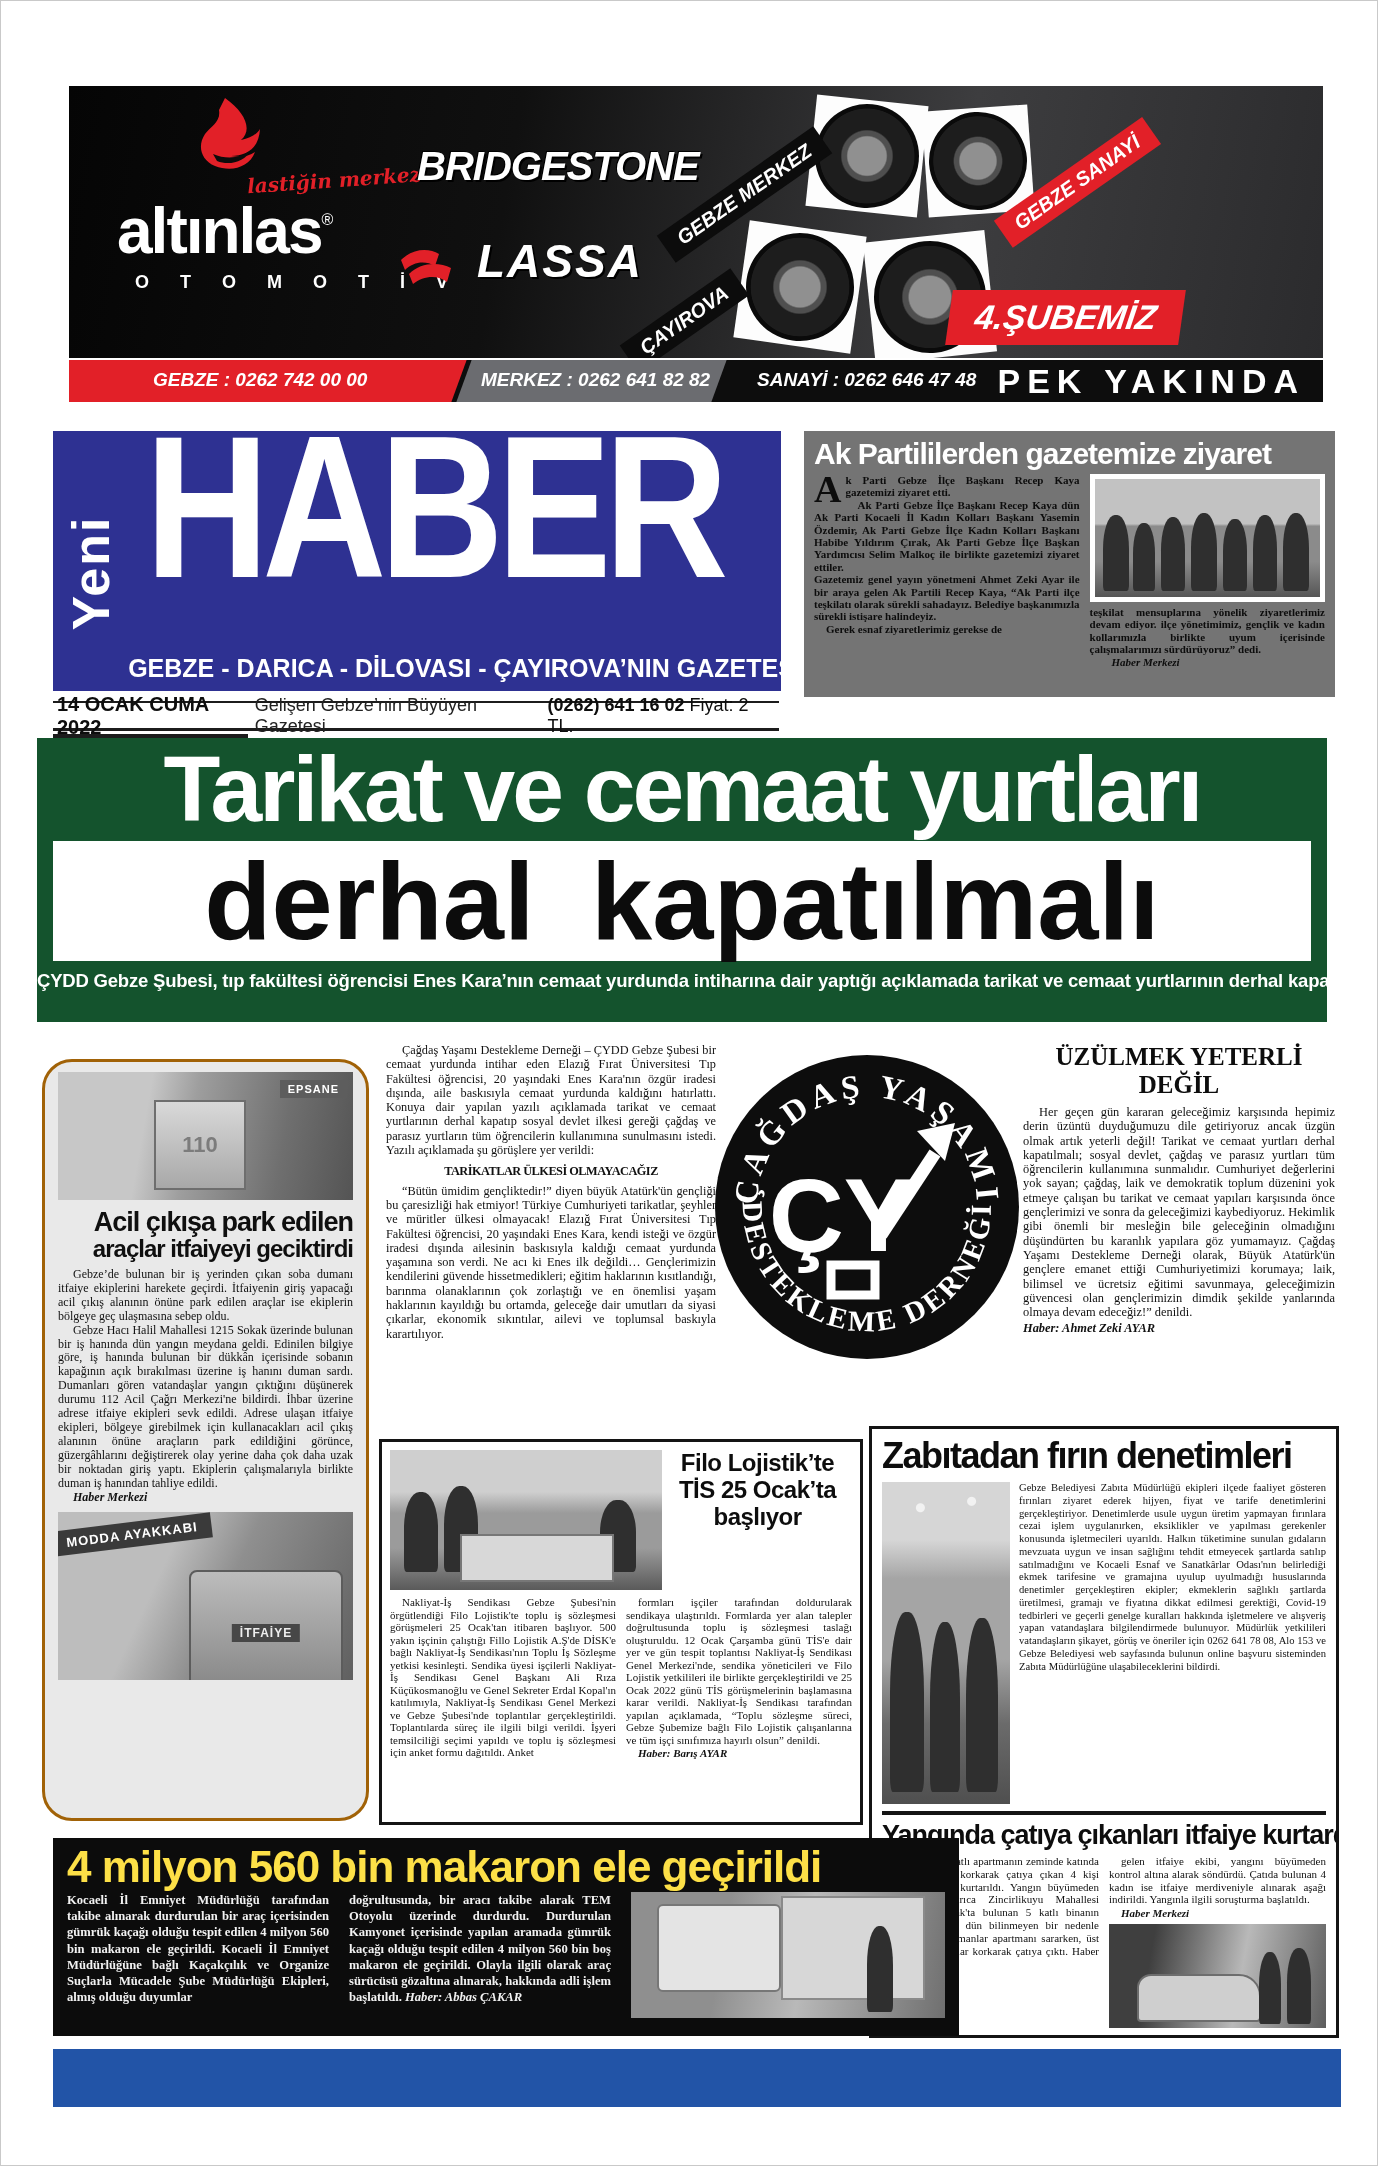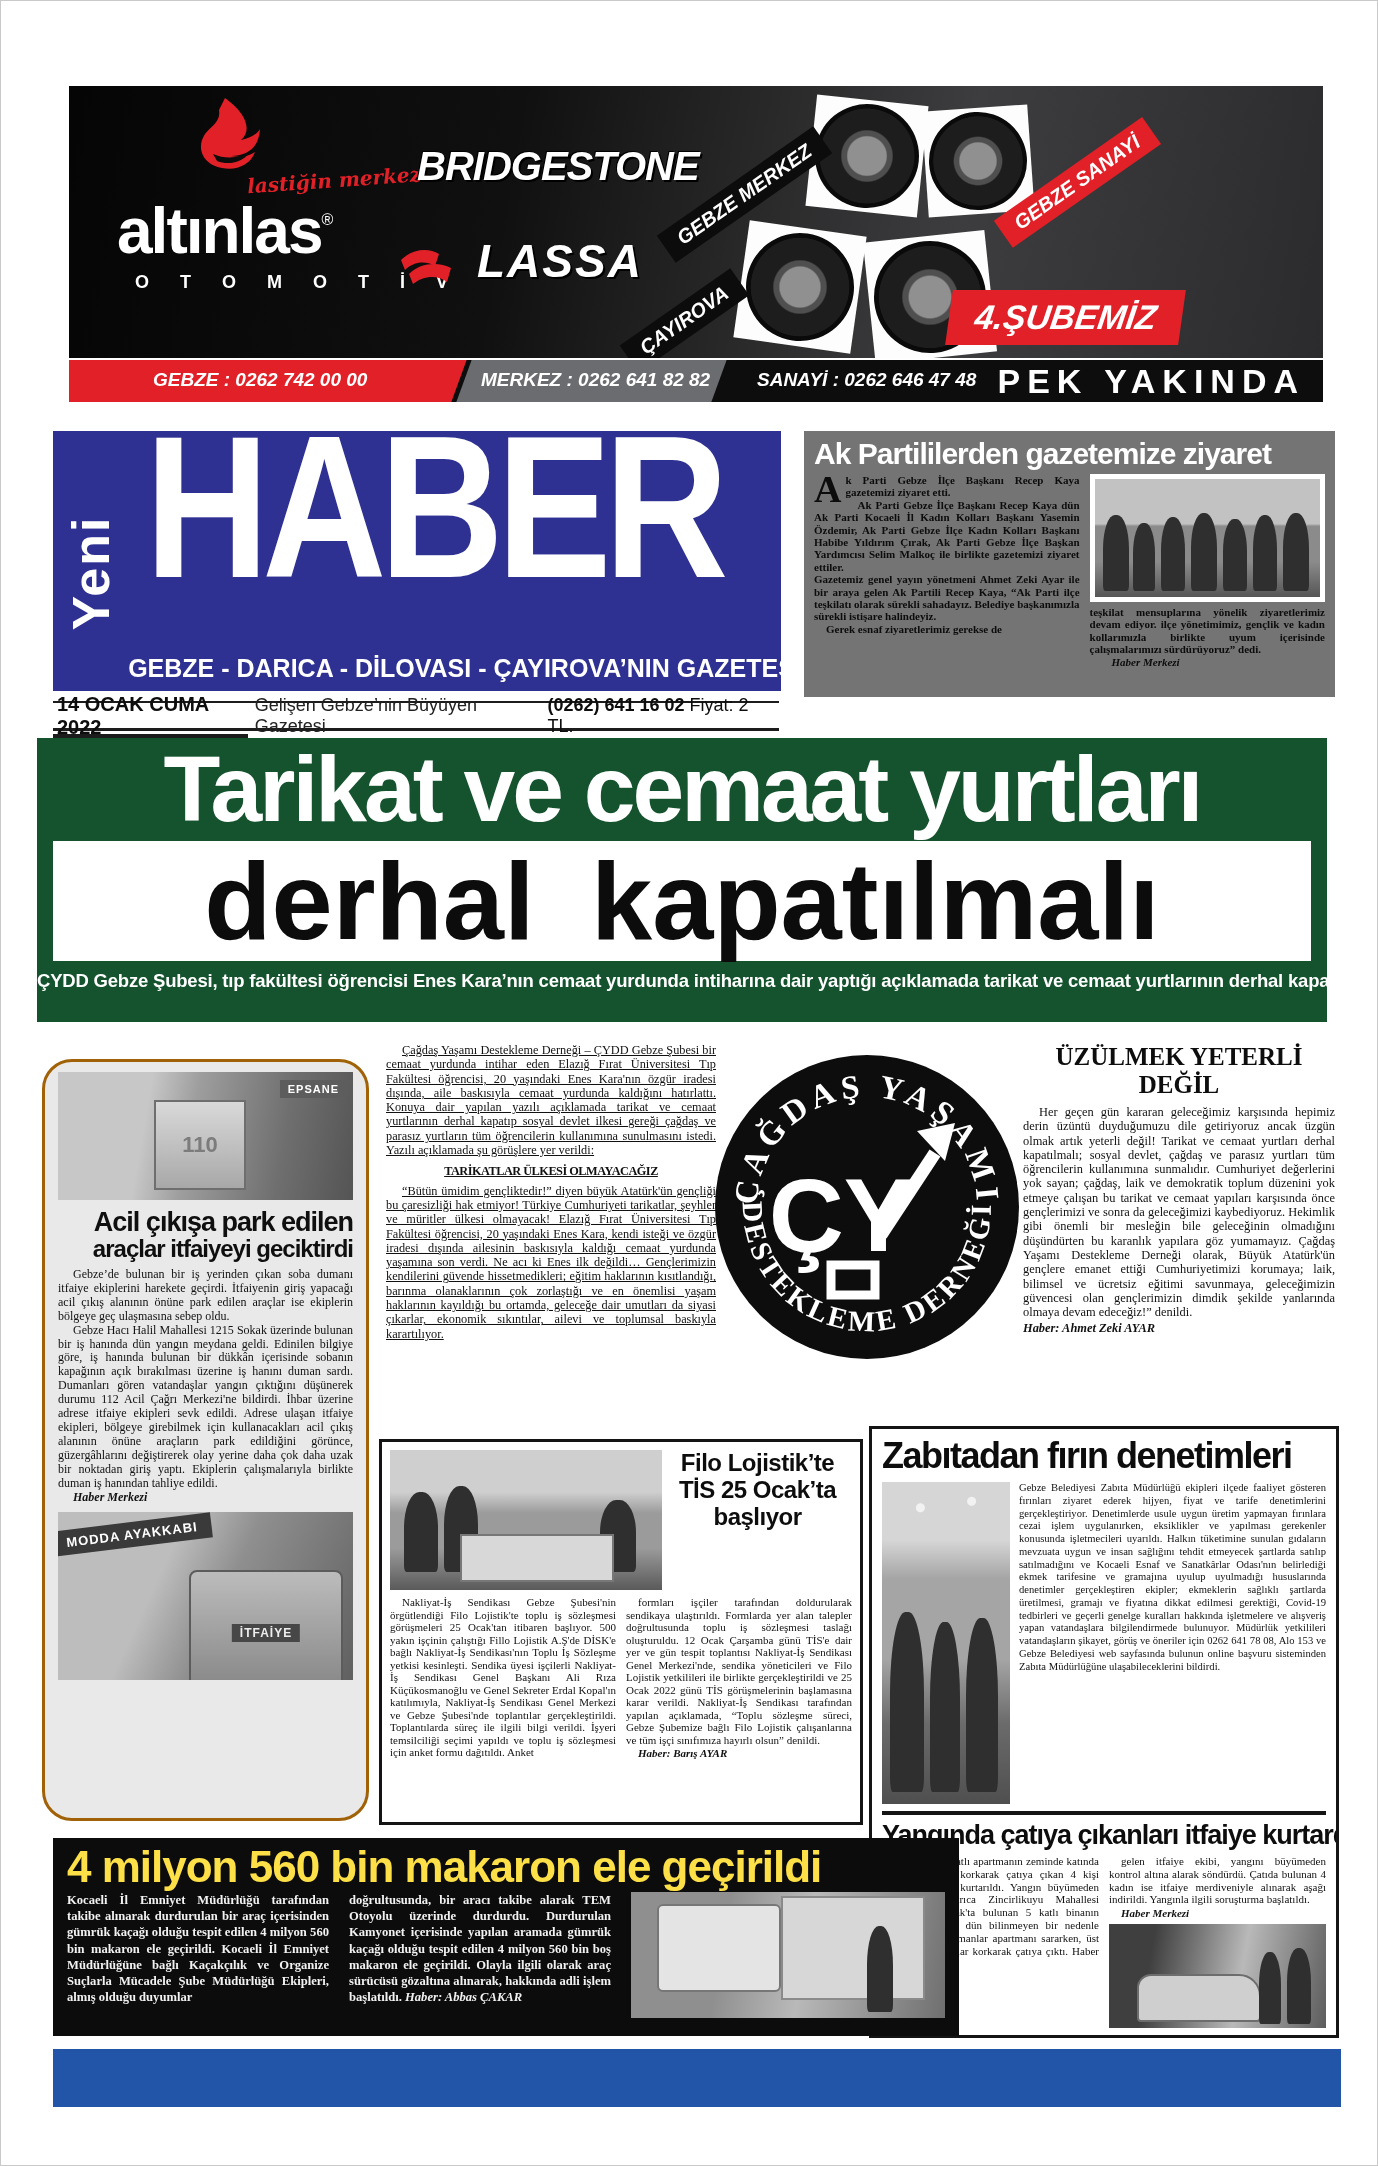--- a/index.html
+++ b/index.html
@@ -98,21 +98,21 @@
   .ph-modda{margin-top:8px;height:168px;background:linear-gradient(115deg,#bdbdbd 0 35%,#8f8f8f 55%,#606060 100%);}
   .modda-sign{position:absolute;left:-6px;top:10px;background:#3a3a3a;color:#fff;font-size:13px;font-weight:800;
               padding:5px 14px;transform:rotate(-7deg);letter-spacing:1px;}
   .itfaiye-truck{position:absolute;right:10px;bottom:-4px;width:150px;height:110px;
                  background:linear-gradient(180deg,#bcbcbc,#8a8a8a);border:2px solid #5c5c5c;border-radius:8px 8px 0 0;}
   .itfaiye-lbl{position:absolute;left:50%;top:52px;transform:translateX(-50%);background:#474747;color:#eee;
                font-size:12px;font-weight:800;padding:2px 8px;letter-spacing:1px;}
 
   
   .cyddcol{left:385px;top:1042px;width:330px;height:398px;overflow:hidden;}
-  .cyddcol p{margin:0;font-size:12.3px;line-height:14.3px;color:#111;text-decoration:underline;}
+  .cyddcol p{margin:0;font-size:12.3px;line-height:14.3px;color:#111;}
   .cydd-sub{margin:7px 0 5px !important;text-align:center;font-weight:800;font-size:19px;letter-spacing:-0.5px;}
   .logo-badge{left:712px;top:1052px;width:308px;height:308px;}
   .uzcol{left:1022px;top:1042px;width:312px;height:400px;overflow:hidden;}
   .uz-title{margin:0 0 6px;text-align:center;font-family:"Liberation Serif",serif;font-size:25px;font-weight:800;
             letter-spacing:0;color:#0d0d0d;}
   .uzcol p{margin:0;font-size:12.4px;line-height:14.3px;color:#111;}
   .uz-by{font-weight:800;font-style:italic;margin-top:2px !important;}
 
   
   .filobox{left:378px;top:1438px;width:484px;height:386px;border:3px solid #141414;box-sizing:border-box;

